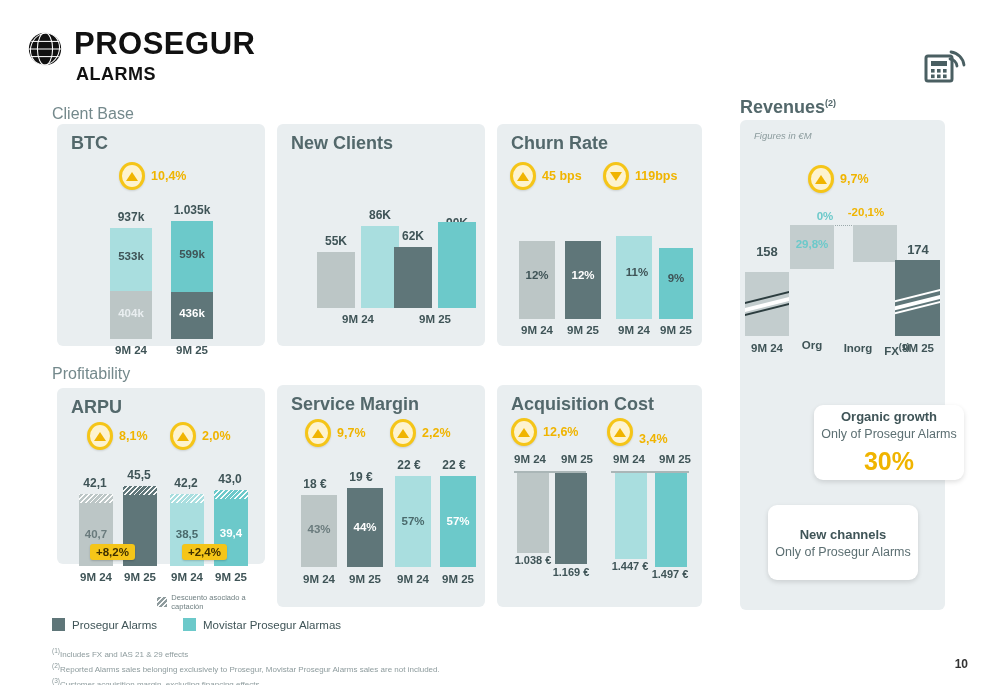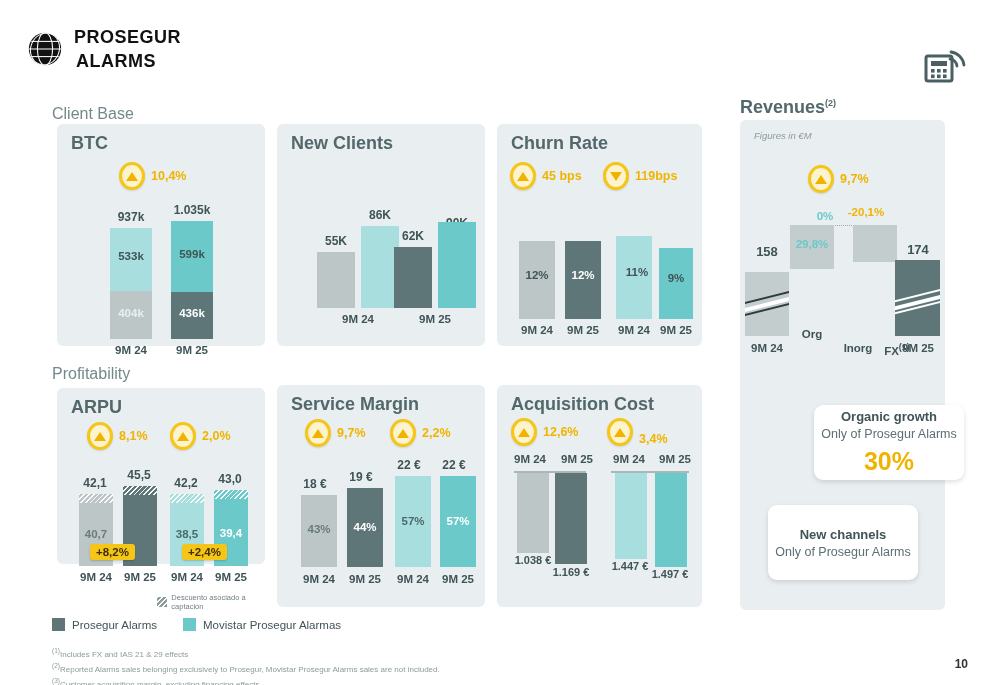--- a/index.html
+++ b/index.html
@@ -10,21 +10,21 @@
     position: relative;
     overflow: hidden;
     color: #4a5a5c;
   }
   .page { position: relative; width: 1000px; height: 685px; }
 
   
   .logo-wrap { position: absolute; left: 26px; top: 28px; display: flex; align-items: flex-start; }
   .globe { width: 38px; height: 38px; margin-top: 2px; }
   .logo-text { margin-left: 10px; }
-  .logo-main { font-size: 18px; font-weight: bold; letter-spacing: 0.5px; color: #111; line-height: 1; }
+  .logo-main { font-size: 31px; font-weight: bold; letter-spacing: 0.5px; color: #111; line-height: 1; }
   .logo-sub { font-size: 18px; font-weight: bold; letter-spacing: 0.5px; color: #111; margin-top: 5px; margin-left: 2px; }
   .corner-icon { position: absolute; right: 32px; top: 44px; width: 46px; height: 46px; }
 
   
   .sec-title {
     position: absolute; font-size: 16px; color: #74898c; font-weight: normal;
   }
   .sec-title.big { font-size: 18px; font-weight: bold; color: #53686b; }
   .sup { font-size: 9px; vertical-align: super; }
 
@@ -379,21 +379,21 @@
     <div class="bar c-wgray" style="left:113px; top:105px; width:44px; height:37px;"></div>
 
     <div class="barlabel" style="left:155px; top:122px; width:46px; font-size:13px;">174</div>
     <div class="bar c-dark slash" style="left:155px; top:140px; width:45px; height:76px;">
       <div style="position:absolute; left:-6px; top:40px; width:62px; height:4px; background:#fff; transform:rotate(-14deg);"></div>
       <div style="position:absolute; left:-6px; top:34px; width:62px; height:1.6px; background:#fff; transform:rotate(-14deg);"></div>
       <div style="position:absolute; left:-6px; top:46px; width:62px; height:1.6px; background:#fff; transform:rotate(-14deg);"></div>
     </div>
 
     <div class="axis-lbl" style="left:0px; top:222px; width:54px;">9M 24</div>
-    <div class="axis-lbl" style="left:48px; top:208px; width:48px;">Org</div>
+    <div class="axis-lbl" style="left:48px; top:219px; width:48px;">Org</div>
     <div class="axis-lbl" style="left:92px; top:222px; width:52px;">Inorg</div>
     <div class="axis-lbl" style="left:135px; top:222px; width:44px;">FX<span class="sup">(1)</span></div>
     <div class="axis-lbl" style="left:152px; top:222px; width:52px;">9M 25</div>
 
     <div class="card" style="left:28px; top:285px; width:150px; height:75px;margin-left:46px;">
       <div class="card-t">Organic growth</div>
       <div class="card-s">Only of Prosegur Alarms</div>
       <div class="card-big">30%</div>
     </div>
 

